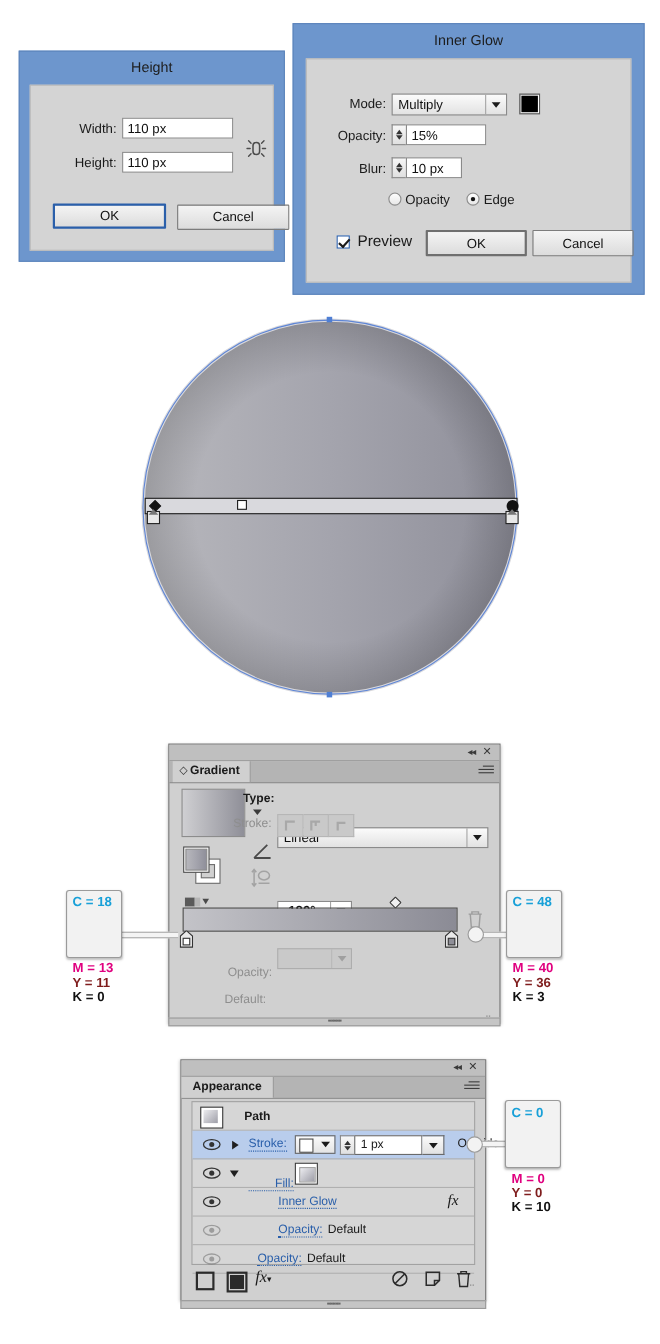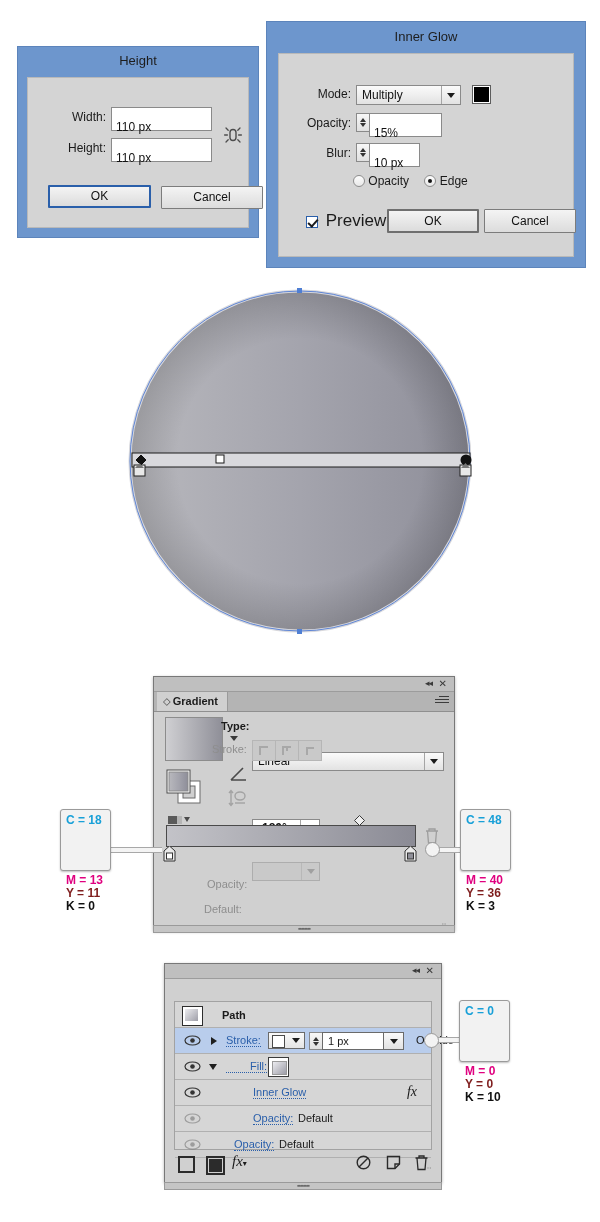--- a/index.html
+++ b/index.html
@@ -13,21 +13,21 @@
 
   
   .dlg{position:absolute;background:#6d96cd;border:1px solid #5c84bb;box-sizing:border-box;}
   .dlg-title{height:28px;line-height:28px;text-align:center;color:#1d1d1d;font-size:13px;}
   .dlg-body{background:#d4d4d4;border:1px solid #b9b9b9;box-sizing:border-box;}
 
   .lbl{font-size:12px;color:#1a1a1a;text-align:right;}
 
   .txtfield{
     background:#ffffff;border:1px solid #8a8a8a;box-sizing:border-box;
-    font-size:12px;color:#111;padding:11px 4px;line-height:17px;height:19px;
+    font-size:12px;color:#111;padding:1px 4px;line-height:17px;height:19px;
   }
   .btn{
     background:linear-gradient(#f4f4f4,#dcdcdc);border:1px solid #7c7c7c;
     box-sizing:border-box;text-align:center;font-size:12px;color:#111;
     line-height:21px;height:23px;border-radius:1px;
   }
   .btn.primary{border:2px solid #2a5faa;line-height:19px;}
   .btn.heavy{border:2px solid #6f6f6f;line-height:19px;}
 
   
@@ -158,21 +158,21 @@
       <span>
         <span class="radio"></span>
         <span>Opacity</span>
       </span>
       <span style="margin-left:12px;">
         <span class="radio on"></span>
         <span>Edge</span>
       </span>
     </div>
 
-    <div class="abs" style="left:27px;top:157px;font-size:17px;">
+    <div class="abs" style="left:27px;top:157px;font-size:14px;">
       <span class="cbx on"></span>
       <span style="margin-left:3px;">Preview</span>
     </div>
 
     <div class="btn heavy abs" style="left:108px;top:155px;width:92px;height:24px;line-height:20px;">OK</div>
     <div class="btn abs" style="left:205px;top:155px;width:92px;height:24px;line-height:22px;">Cancel</div>
   </div>
 </div>
 
 <div class="abs" style="left:118px;top:283px;width:364px;height:356px;">
@@ -355,20 +355,30 @@
   <div class="cM">M = 40</div>
   <div class="cY">Y = 36</div>
   <div class="cK">K = 3</div>
 </div>
 
 <div class="panel" style="left:164px;top:963px;width:278px;height:220px;">
   <div class="panel-topbar">
     <span class="dblarrow">◂◂</span>
     <span class="xclose">✕</span>
   </div>
+  <div class="tabbar">
+    <div class="tab" style="left:0;padding:0 10px;">
+      <span>Appearance</span>
+    </div>
+    <span class="panel-menu">
+        <i></i>
+        <i></i>
+        <i></i>
+      </span>
+  </div>
 
   <div class="abs" style="left:9px;top:37px;right:9px;height:149px;border:1px solid #a2a2a2;box-sizing:border-box;background:#d6d6d6;">
 
     <div class="ap-row">
       <span class="abs" style="left:7px;top:4px;width:19px;height:18px;border:1px solid #2d2d2d;background:#fff;">
         <span style="display:block;margin:2px;width:13px;height:12px;background:linear-gradient(135deg,#ededf0,#9e9ea8);"></span>
       </span>
       <span class="abs" style="left:47px;top:7px;font-weight:bold;font-size:11px;">Path</span>
     </div>
 
@@ -395,21 +405,21 @@
       </span>
       <span class="abs" style="left:241px;top:6px;font-size:11px;">Outside</span>
     </div>
 
     <div class="ap-row">
       <svg class="eye" viewBox="0 0 17 11">
         <ellipse cx="8.5" cy="5.5" rx="7.5" ry="4.5" fill="none" stroke="#333" stroke-width="1.2"></ellipse>
         <circle cx="8.5" cy="5.5" r="2.3" fill="#333"></circle>
         </svg>
       <span class="abs tri-dn" style="left:34px;top:10px;"></span>
-      <span class="abs link-t" style="left:51px;top:6px;padding-left:24px;">Fill:</span>
+      <span class="abs link-t" style="left:51px;top:16px;padding-left:24px;">Fill:</span>
       <span class="abs" style="left:93px;top:3px;width:21px;height:20px;border:1px solid #3a3a3a;background:#fff;box-sizing:border-box;">
         <span style="display:block;margin:3px;width:13px;height:12px;background:linear-gradient(135deg,#ececf0,#9d9da7);border:1px solid #9a9a9a;"></span>
       </span>
     </div>
 
     <div class="ap-row">
       <svg class="eye" viewBox="0 0 17 11">
         <ellipse cx="8.5" cy="5.5" rx="7.5" ry="4.5" fill="none" stroke="#333" stroke-width="1.2"></ellipse>
         <circle cx="8.5" cy="5.5" r="2.3" fill="#333"></circle>
         </svg>

